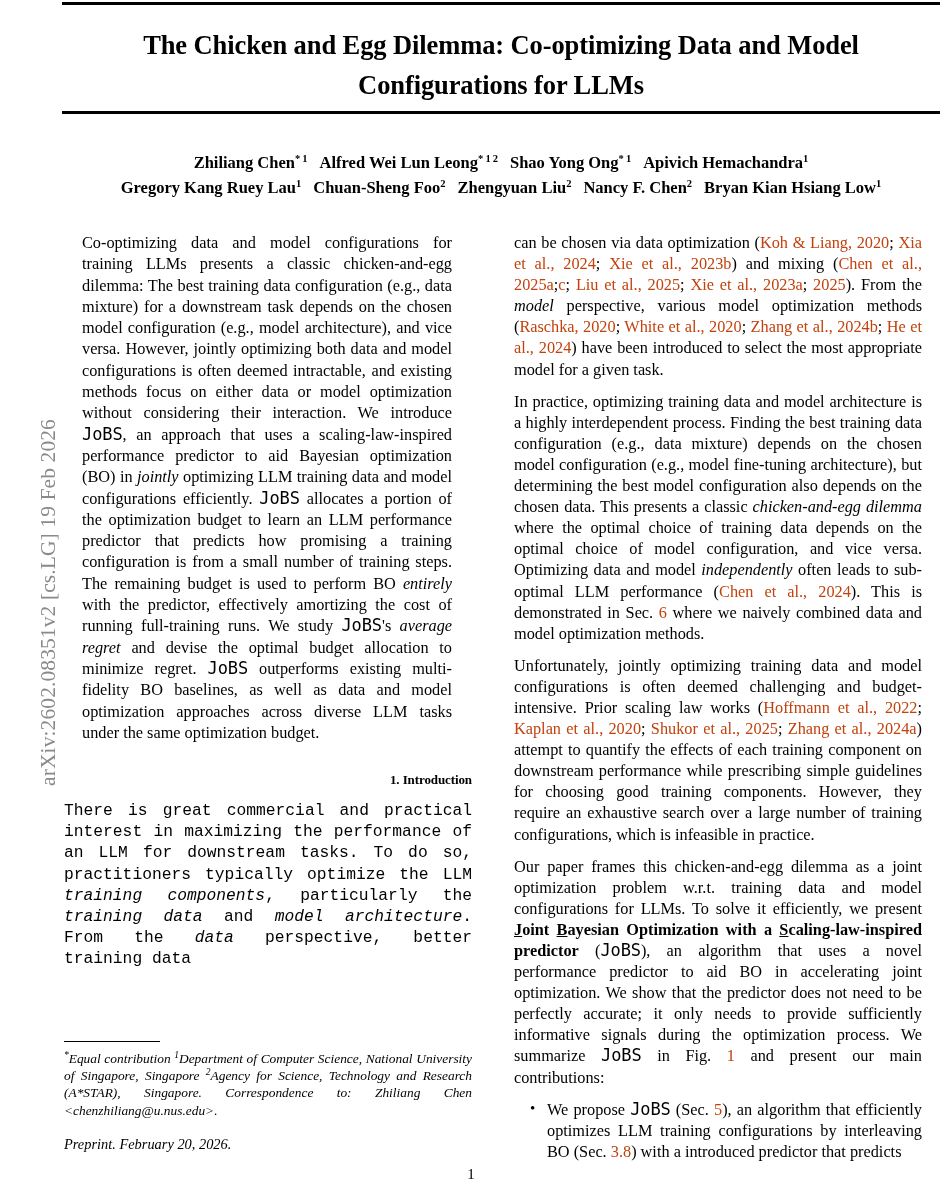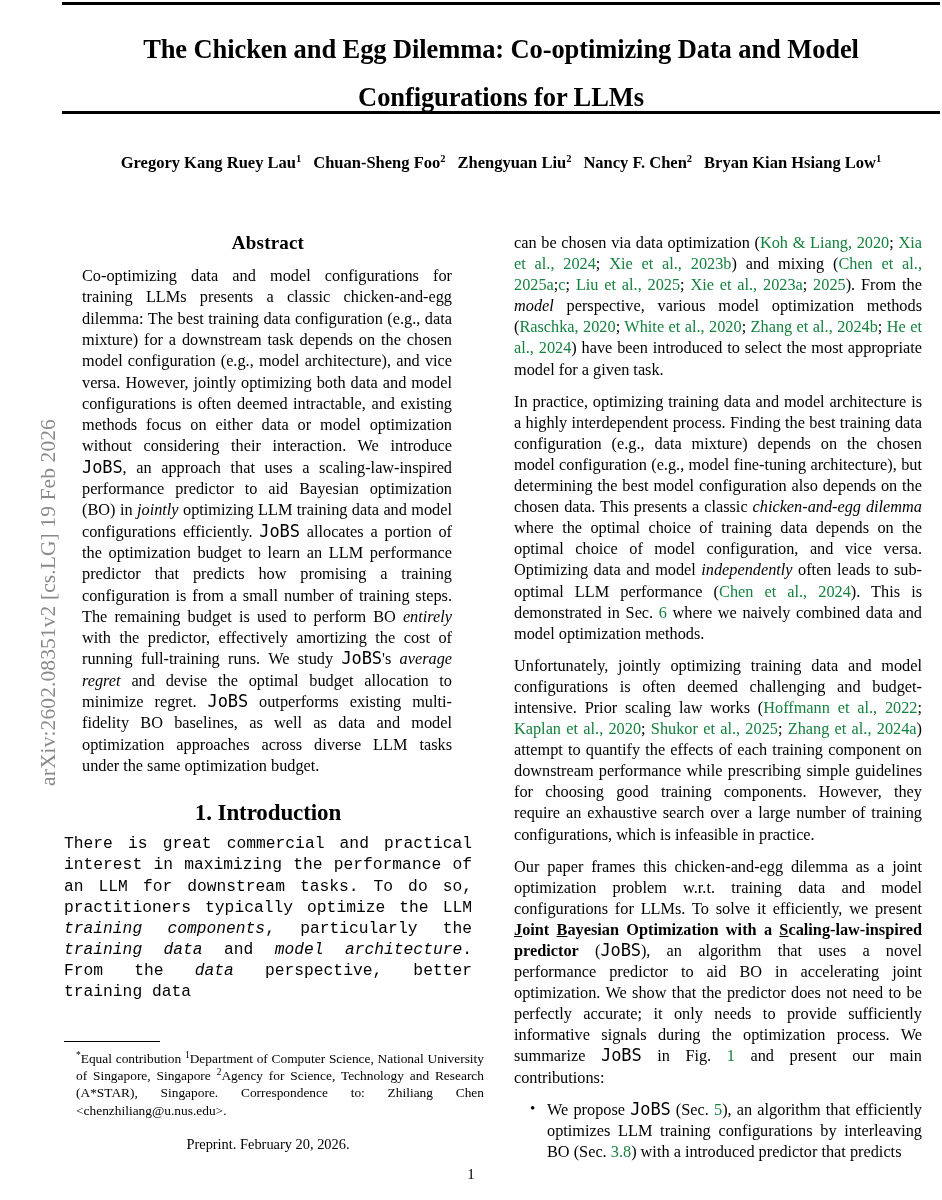--- a/index.html
+++ b/index.html
@@ -60,21 +60,21 @@
 
   
   .title {
     position: absolute;
     left: 62px;
     top: 25px;
     width: 878px;
     text-align: center;
     font-size: 26.5px;
     font-weight: bold;
-    line-height: 48px;
+    line-height: 40px;
     letter-spacing: -0.1px;
   }
 
   
   .authors {
     position: absolute;
     left: 62px;
     top: 150px;
     width: 878px;
     text-align: center;
@@ -119,66 +119,67 @@
   }
 
   p.para {
     margin: 0 0 11px 0;
     text-align: justify;
     text-justify: inter-word;
   }
   p.para:last-child { margin-bottom: 0; font-family: Liberation Mono, monospace; }
 
   h2.section {
-    font-size: 23px;
+    font-size: 13px;
     font-weight: bold;
     margin: 0 0 10px 0;
-    text-align: center;
+    text-align: right;
     letter-spacing: -0.1px;
   }
 
   .mono {
     font-family: "DejaVu Sans Mono", "Liberation Mono", monospace;
     font-size: 17px;
     letter-spacing: -0.1px;
   }
   em, .it { font-style: italic; }
   .ul-b { font-weight: bold; text-decoration: underline; }
   a.cite, .cite {
-    color: #15803d;
+    color: #c2410c;
     text-decoration: none;
   }
 
   
   .footnote-rule {
     position: absolute;
     left: 64px;
     top: 1041px;
     width: 96px;
     height: 1.4px;
     background: #000;
   }
   .footnote {
     position: absolute;
-    left: 76px;
+    left: 64px;
     top: 1050px;
     width: 408px;
     font-size: 13.4px;
     line-height: 17.2px;
     text-align: justify;
     text-justify: inter-word;
+    font-style: italic;
   }
   .footnote sup { font-size: 9.5px; vertical-align: super; line-height: 0; }
   .preprint {
     position: absolute;
     left: 64px;
     top: 1136px;
     width: 408px;
     font-size: 14.4px;
-    text-align: center;
+    font-style: italic;
   }
 
   
   ul.contrib {
     margin: 0;
     padding: 0 0 0 20px;
     list-style: none;
   }
   ul.contrib li {
     position: relative;
@@ -210,25 +211,25 @@
 <div class="page">
 
   <div class="arxiv-stamp">arXiv:2602.08351v2  [cs.LG]  19 Feb 2026</div>
 
   <div class="rule-top"></div>
   <div class="rule-title"></div>
 
   <div class="title">The Chicken and Egg Dilemma: Co-optimizing Data and Model Configurations for LLMs</div>
 
   <div class="authors">
+    <div id="author-line-1"><span>Zhiliang Chen<sup>* 1</sup></span><span class="auth-sep"></span><span>Alfred Wei Lun Leong<sup>* 1 2</sup></span><span class="auth-sep"></span><span>Shao Yong Ong<sup>* 1</sup></span><span class="auth-sep"></span><span>Apivich Hemachandra<sup>1</sup></span></div>
     <div id="author-line-2"><span>Gregory Kang Ruey Lau<sup>1</sup></span><span class="auth-sep"></span><span>Chuan-Sheng Foo<sup>2</sup></span><span class="auth-sep"></span><span>Zhengyuan Liu<sup>2</sup></span><span class="auth-sep"></span><span>Nancy F. Chen<sup>2</sup></span><span class="auth-sep"></span><span>Bryan Kian Hsiang Low<sup>1</sup></span></div>
   </div>
 
   <div class="col col-left">
-    <div class="abstract-head">Abstract</div>
     <div class="abs-body" id="abstract-body"><span>Co-optimizing data and model configurations for training LLMs presents a classic chicken-and-egg dilemma: The best training data configuration (e.g., data mixture) for a downstream task depends on the chosen model configuration (e.g., model architecture), and vice versa. However, jointly optimizing both data and model configurations is often deemed intractable, and existing methods focus on either data or model optimization without considering their interaction. We introduce </span><span class="mono">JoBS</span><span>, an approach that uses a scaling-law-inspired performance predictor to aid Bayesian optimization (BO) in </span><em>jointly</em><span> optimizing LLM training data and model configurations efficiently. </span><span class="mono">JoBS</span><span> allocates a portion of the optimization budget to learn an LLM performance predictor that predicts how promising a training configuration is from a small number of training steps. The remaining budget is used to perform BO </span><em>entirely</em><span> with the predictor, effectively amortizing the cost of running full-training runs. We study </span><span class="mono">JoBS</span><span>'s </span><em>average regret</em><span> and devise the optimal budget allocation to minimize regret. </span><span class="mono">JoBS</span><span> outperforms existing multi-fidelity BO baselines, as well as data and model optimization approaches across diverse LLM tasks under the same optimization budget.</span></div>
 
     <div style="height:26px"></div>
 
     <h2 class="section">1. Introduction</h2>
     <p class="para" id="intro-p1"><span>There is great commercial and practical interest in maximizing the performance of an LLM for downstream tasks. To do so, practitioners typically optimize the LLM </span><em>training components</em><span>, particularly the </span><em>training data</em><span> and </span><em>model architecture</em><span>. From the </span><em>data</em><span> perspective, better training data</span></p>
   </div>
 
   <div class="col col-right">
     <p class="para" id="rc-p0"><span>can be chosen via data optimization (</span><a class="cite" href="#">Koh &amp; Liang, 2020</a><span>; </span><a class="cite" href="#">Xia et al., 2024</a><span>; </span><a class="cite" href="#">Xie et al., 2023b</a><span>) and mixing (</span><a class="cite" href="#">Chen et al., 2025a</a><span>;</span><a class="cite" href="#">c</a><span>; </span><a class="cite" href="#">Liu et al., 2025</a><span>; </span><a class="cite" href="#">Xie et al., 2023a</a><span>; </span><a class="cite" href="#">2025</a><span>). From the </span><em>model</em><span> perspective, various model optimization methods (</span><a class="cite" href="#">Raschka, 2020</a><span>; </span><a class="cite" href="#">White et al., 2020</a><span>; </span><a class="cite" href="#">Zhang et al., 2024b</a><span>; </span><a class="cite" href="#">He et al., 2024</a><span>) have been introduced to select the most appropriate model for a given task.</span></p>

